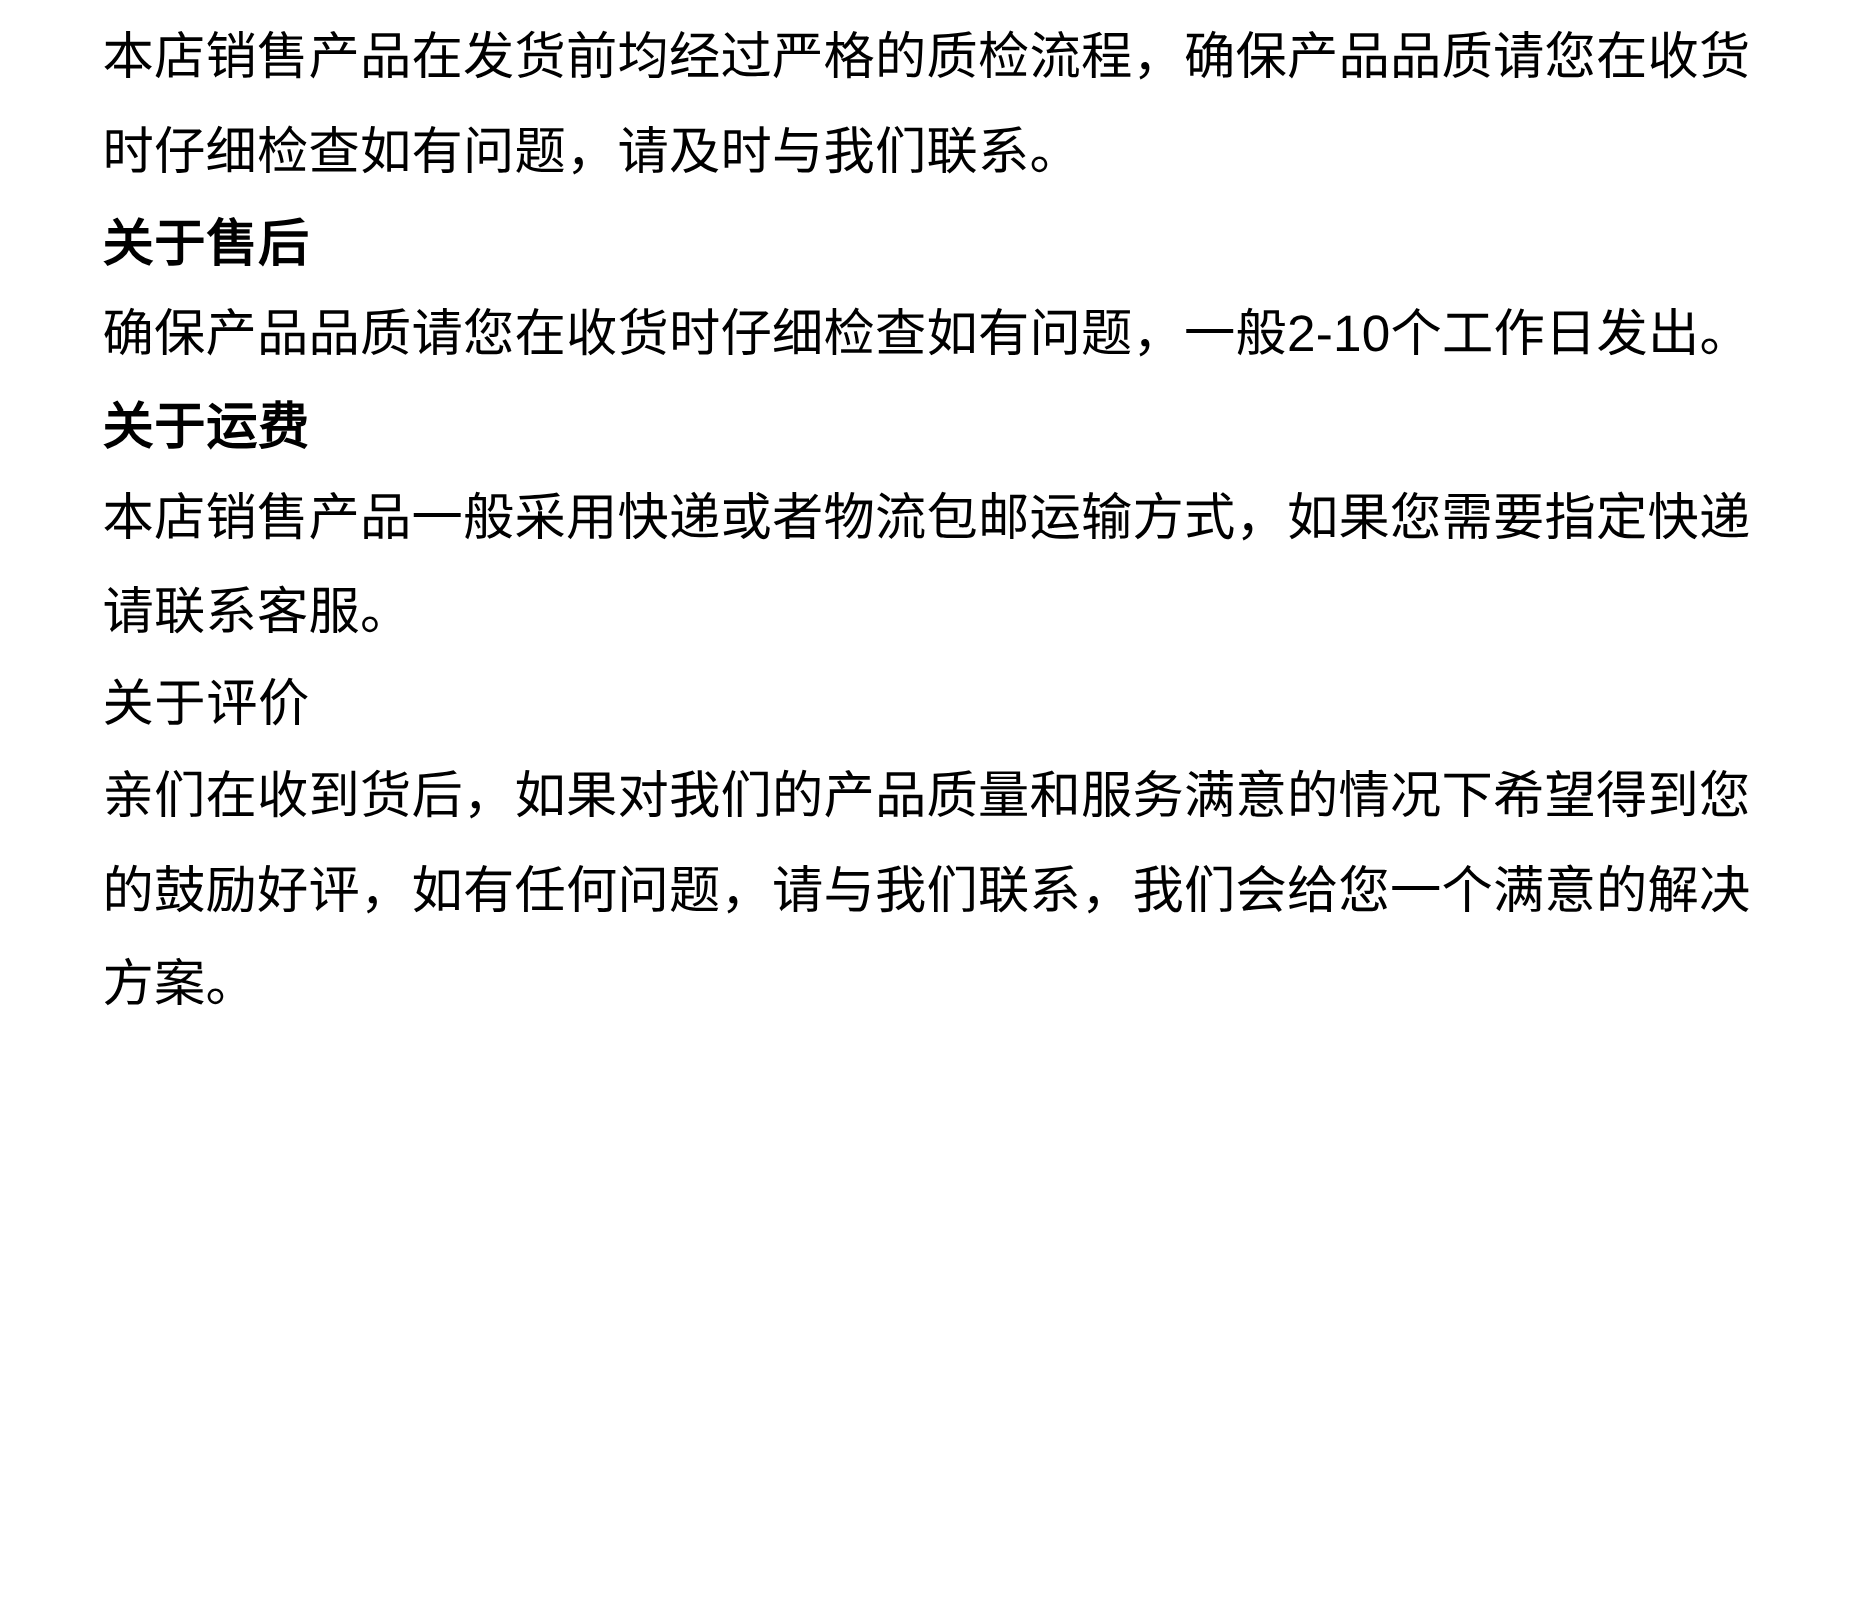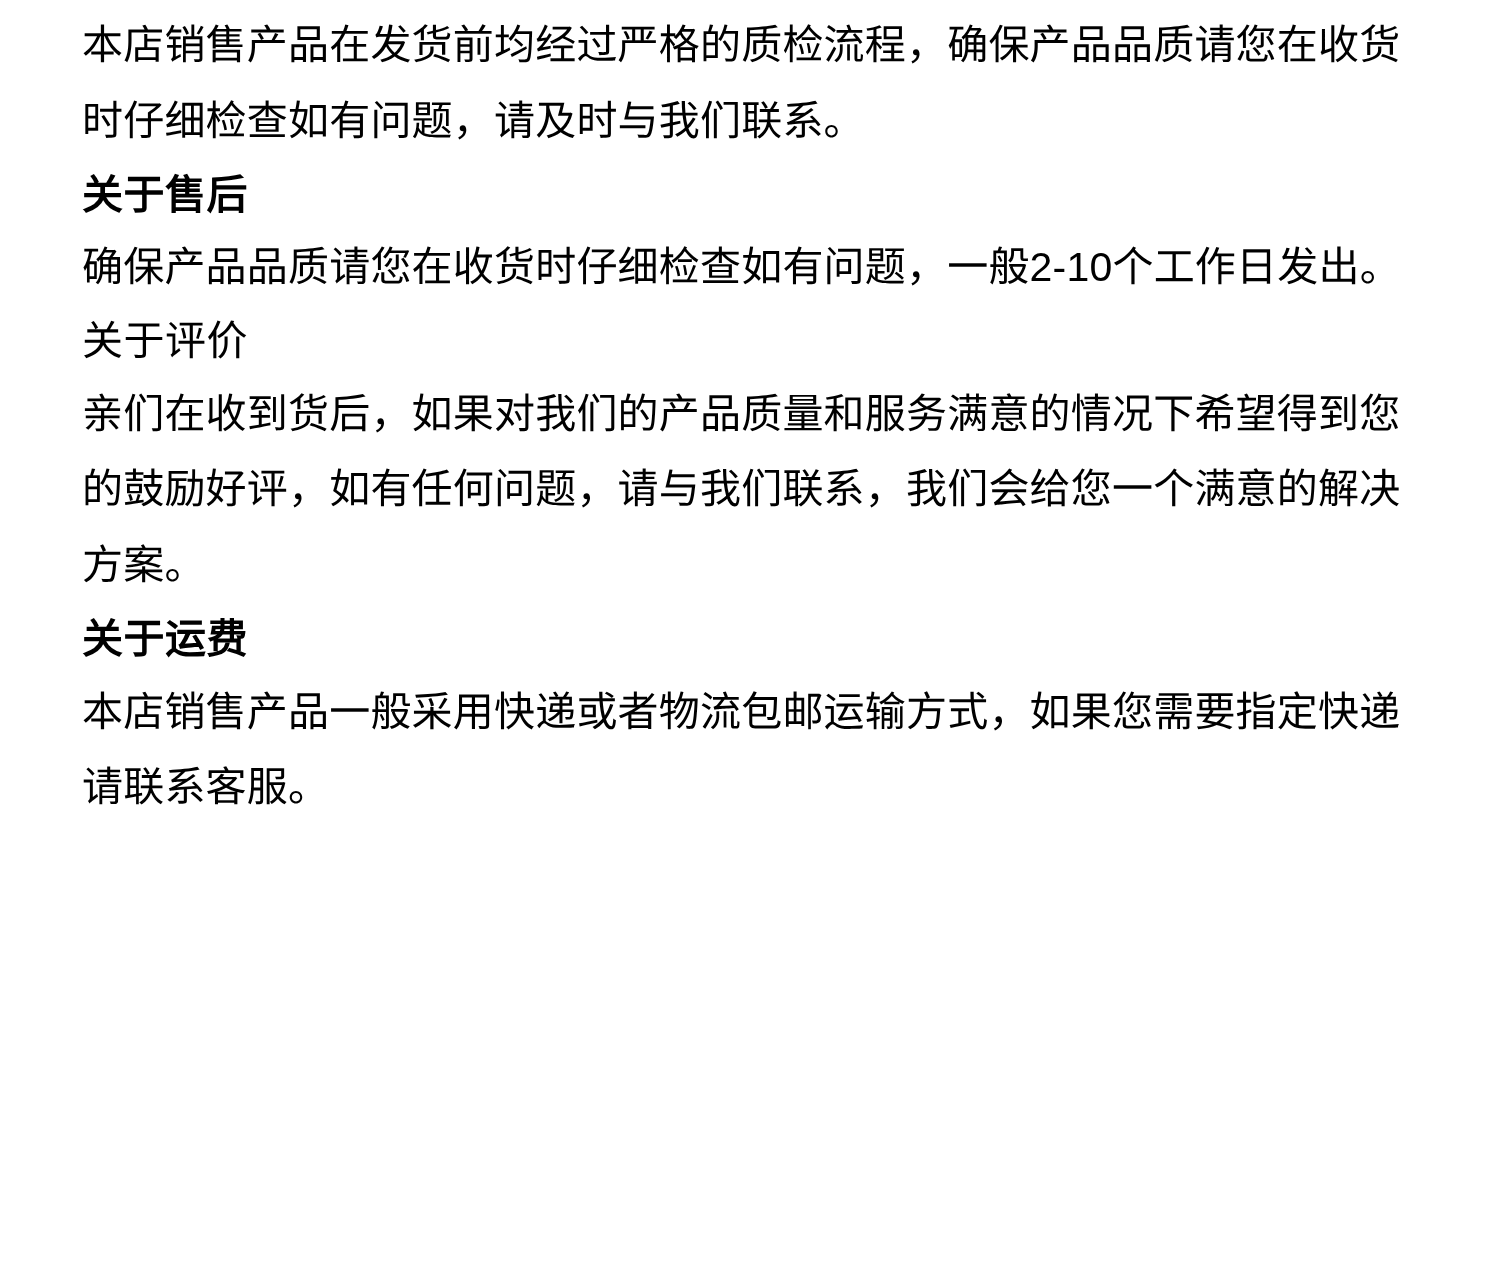--- a/index.html
+++ b/index.html
@@ -53,22 +53,22 @@
   <div class="section">
     <p class="para">本店销售产品在发货前均经过严格的质检流程，确保产品品质请您在收货时仔细检查如有问题，请及时与我们联系。</p>
   </div>
 
   <div class="section">
     <h2 class="heading">关于售后</h2>
     <p class="para">确保产品品质请您在收货时仔细检查如有问题，一般2-10个工作日发出。</p>
   </div>
 
   <div class="section">
-    <h2 class="heading plain">关于评价</h2>
-    <p class="para">亲们在收到货后，如果对我们的产品质量和服务满意的情况下希望得到您的鼓励好评，如有任何问题，请与我们联系，我们会给您一个满意的解决方案。</p>
+    <h2 class="heading">关于运费</h2>
+    <p class="para">本店销售产品一般采用快递或者物流包邮运输方式，如果您需要指定快递请联系客服。</p>
   </div>
 
   <div class="section">
-    <h2 class="heading">关于运费</h2>
-    <p class="para">本店销售产品一般采用快递或者物流包邮运输方式，如果您需要指定快递请联系客服。</p>
+    <h2 class="heading plain">关于评价</h2>
+    <p class="para">亲们在收到货后，如果对我们的产品质量和服务满意的情况下希望得到您的鼓励好评，如有任何问题，请与我们联系，我们会给您一个满意的解决方案。</p>
   </div>
 
 </div>
 
 </body></html>

